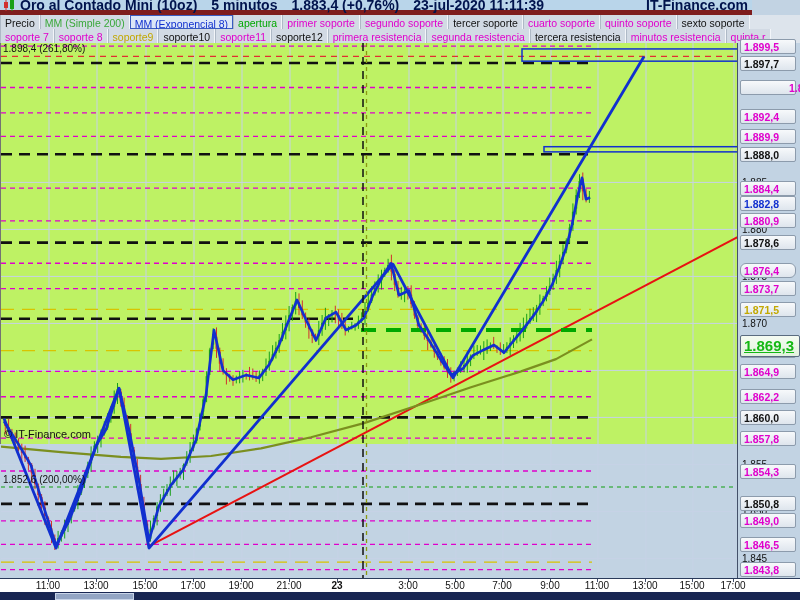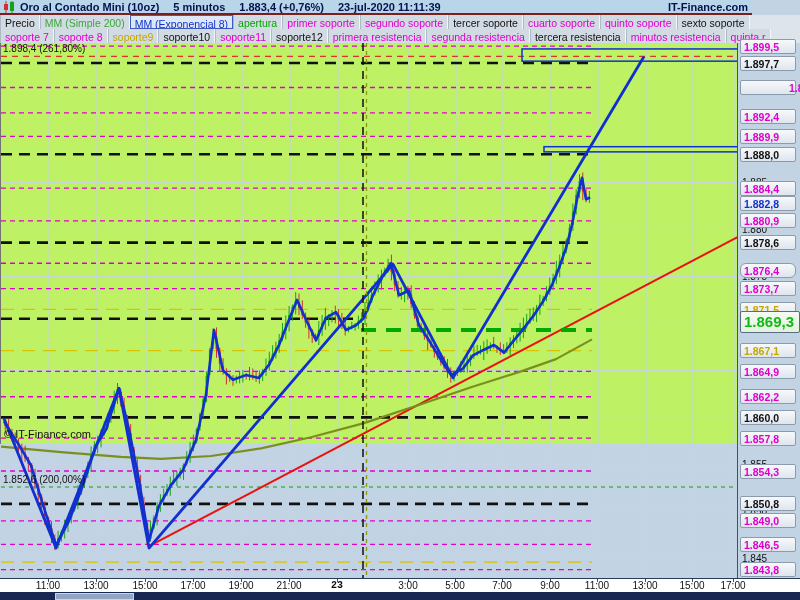--- a/index.html
+++ b/index.html
@@ -1,35 +1,35 @@
 <!DOCTYPE html>
 <html><head>
 <meta charset="utf-8">
 <style>
   html,body{margin:0;padding:0;}
   body{width:800px;height:600px;position:relative;font-family:"Liberation Sans",sans-serif;background:#c2d3e3;overflow:hidden;}
-  #titlebar{position:absolute;left:0;top:0;width:752px;height:15px;background:#b9d5ea;border-bottom:2px solid #7f1d1d;display:flex;align-items:center;font-size:11px;font-weight:bold;color:#00134d;box-sizing:border-box;}
+  #titlebar{position:absolute;left:0;top:0;width:752px;height:15px;background:#b9d5ea;border-bottom:5px solid #7f1d1d;display:flex;align-items:center;font-size:14px;font-weight:bold;color:#00134d;box-sizing:border-box;}
   #titlebar .seg{margin-left:14px;white-space:nowrap;}
   #titlebar .first{margin-left:4px;}
   #brand{margin-left:auto;margin-right:4px;}
   .legendrow{position:absolute;left:0;width:800px;height:14px;background:#dde4ec;display:flex;overflow:hidden;}
   #legend1{top:15px;} #legend2{top:29px;}
   .chip{flex:0 0 auto;background:#d2dae4;border-right:1px solid #f2f5f9;border-left:1px solid #aeb9c6;padding:2px 4px 0 4px;font-size:10.5px;line-height:12px;white-space:nowrap;}
   .chip.sel{background:#dce7f7;border:1px solid #3a5cc0;}
   #plot{position:absolute;left:0;top:43px;width:737px;height:401px;background:#bef264;border-left:1px solid #737373;}
   #plot svg{position:absolute;left:0;top:0;}
   .fiblabel{position:absolute;font-size:10px;color:#111;left:2px;z-index:5;}
   #copyright{position:absolute;left:3px;bottom:4px;font-size:11px;color:#111;z-index:6;}
   #yaxis{position:absolute;left:737px;top:43px;width:63px;height:535px;background:#c2d3e3;border-left:1px solid #44506a;box-sizing:border-box;}
   .ylab{position:absolute;left:2px;width:56px;height:15px;line-height:15px;font-size:10.5px;font-weight:bold;text-align:left;padding-left:3px;background:linear-gradient(#f7f9fb,#dee5ed);border:1px solid #8c9bac;border-radius:2px;box-sizing:border-box;}
   .ylab.plain{background:none;border:none;font-weight:normal;color:#111;font-size:10px;padding-left:2px;}
   .ylab.current{height:22px;line-height:20px;font-size:15px;width:60px;background:linear-gradient(#f4fbf2,#e2f2de);border:1.5px solid #5a6c80;}
   #xaxis{position:absolute;left:0;top:578px;width:800px;height:14px;background:#ffffff;border-top:1px solid #2a3a5a;box-sizing:border-box;}
   .xlab{position:absolute;top:1px;font-size:10px;color:#111;transform:translateX(-50%);white-space:nowrap;}
-  .xlab.bold{font-weight:bold;font-family:Liberation Mono, monospace;}
+  .xlab.bold{font-weight:bold;}
   .xtick{position:absolute;top:0;width:1px;height:3px;background:#44506a;}
   #statusbar{position:absolute;left:0;top:592px;width:800px;height:8px;background:#18265299;background:#182652;}
   #hscroll{position:absolute;left:55px;top:1px;width:77px;height:5px;background:#93a5c4;border:1px solid #c8d4e8;}
 </style>
 </head>
 <body>
 
 <div id="titlebar">
   <span style="margin-left:3px;display:inline-flex;">
     <svg width="13" height="12">
@@ -524,21 +524,21 @@
     <div class="ylab " style="color: rgb(194, 168, 0); top: 300.18px;">1.867,1</div>
     <div class="ylab " style="color: rgb(224, 0, 204); top: 320.86px;">1.864,9</div>
     <div class="ylab " style="color: rgb(224, 0, 204); top: 346.24px;">1.862,2</div>
     <div class="ylab " style="color: rgb(17, 17, 17); top: 366.92px;">1.860,0</div>
     <div class="ylab " style="color: rgb(224, 0, 204); top: 387.6px;">1.857,8</div>
     <div class="ylab " style="color: rgb(224, 0, 204); top: 420.5px;">1.854,3</div>
     <div class="ylab " style="color: rgb(17, 17, 17); top: 453.4px;">1.850,8</div>
     <div class="ylab " style="color: rgb(224, 0, 204); top: 470.32px;">1.849,0</div>
     <div class="ylab " style="color: rgb(224, 0, 204); top: 493.82px;">1.846,5</div>
     <div class="ylab " style="color: rgb(224, 0, 204); top: 519.2px;">1.843,8</div>
-    <div class="ylab current" style="color: rgb(20, 184, 20); top: 268px;">1.869,3</div>
+    <div class="ylab current" style="color: rgb(20, 184, 20); top: 292px; text-decoration: underline;">1.869,3</div>
   </div>
 <div id="xaxis">
     <div class="xtick" style="left: 48px;"></div>
     <div class="xlab" style="left: 48px;">11:00</div>
     <div class="xtick" style="left: 96px;"></div>
     <div class="xlab" style="left: 96px;">13:00</div>
     <div class="xtick" style="left: 145px;"></div>
     <div class="xlab" style="left: 145px;">15:00</div>
     <div class="xtick" style="left: 193px;"></div>
     <div class="xlab" style="left: 193px;">17:00</div>

